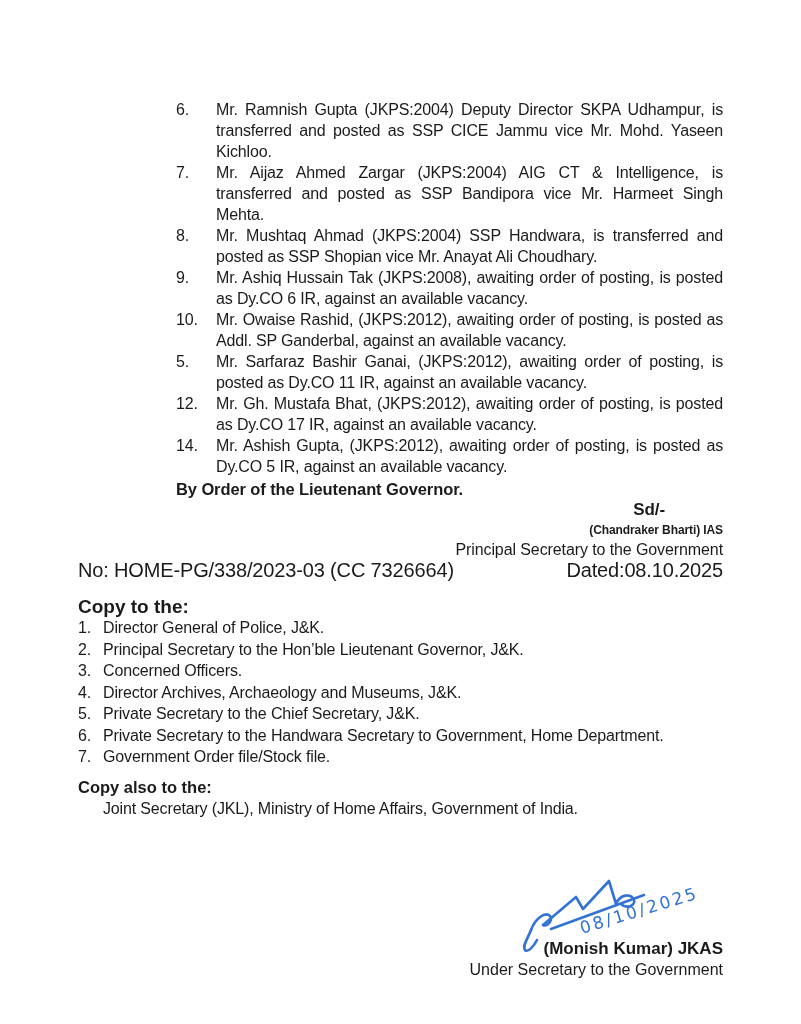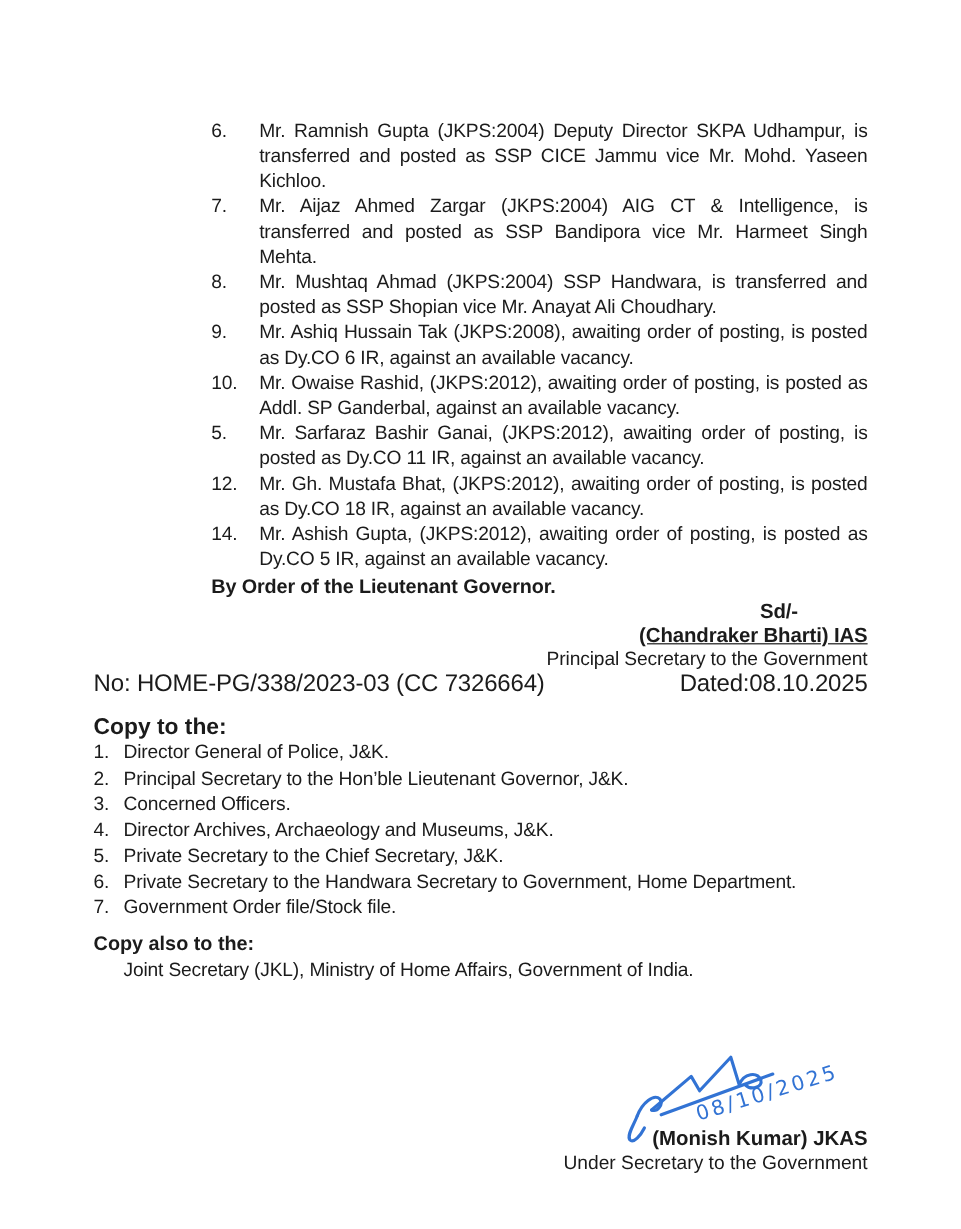--- a/index.html
+++ b/index.html
@@ -42,21 +42,21 @@
   }
 
   
   .sig1 {
     text-align: right;
     font-size: 16px;
     line-height: 20px;
     letter-spacing: -0.1px;
   }
   .sig1 .sd   { font-weight: bold; font-size: 17px; padding-right: 58px; }
-  .sig1 .name { font-weight: bold; font-size: 17px; text-decoration: underline; }
+  .sig1 .name { font-weight: bold; font-size: 12px; }
 
   .ref-row {
     display: flex;
     justify-content: space-between;
     font-size: 20px;
     line-height: 20px;
     letter-spacing: -0.15px;
   }
 
   
@@ -126,21 +126,21 @@
     <div class="oitem">
       <span class="onum">10.</span>
       <div class="otext">Mr. Owaise Rashid, (JKPS:2012), awaiting order of posting, is posted as Addl. SP Ganderbal, against an available vacancy.</div>
     </div>
     <div class="oitem">
       <span class="onum">5.</span>
       <div class="otext">Mr. Sarfaraz Bashir Ganai, (JKPS:2012), awaiting order of posting, is posted as Dy.CO 11 IR, against an available vacancy.</div>
     </div>
     <div class="oitem">
       <span class="onum">12.</span>
-      <div class="otext">Mr. Gh. Mustafa Bhat, (JKPS:2012), awaiting order of posting, is posted as Dy.CO 18 IR, against an available vacancy.</div>
+      <div class="otext">Mr. Gh. Mustafa Bhat, (JKPS:2012), awaiting order of posting, is posted as Dy.CO 17 IR, against an available vacancy.</div>
     </div>
     <div class="oitem">
       <span class="onum">14.</span>
       <div class="otext">Mr. Ashish Gupta, (JKPS:2012), awaiting order of posting, is posted as Dy.CO 5 IR, against an available vacancy.</div>
     </div>
   </div>
 
   <p class="by-order">By Order of the Lieutenant Governor.</p>
 
   <div class="sig1">

